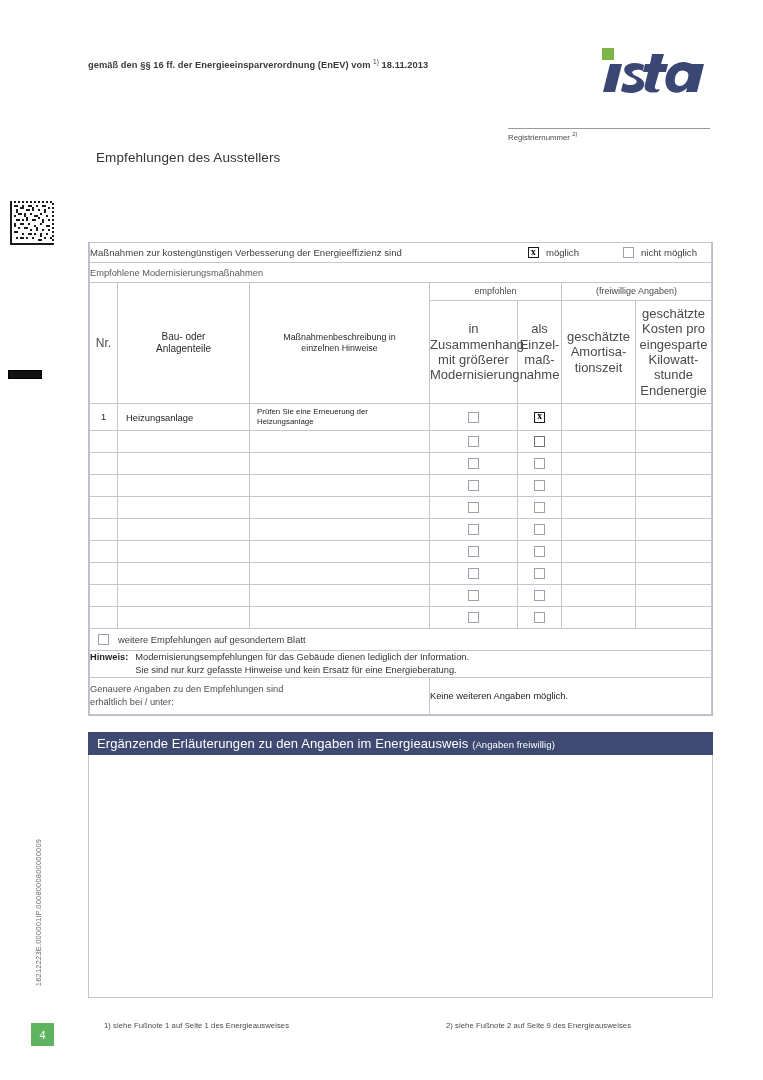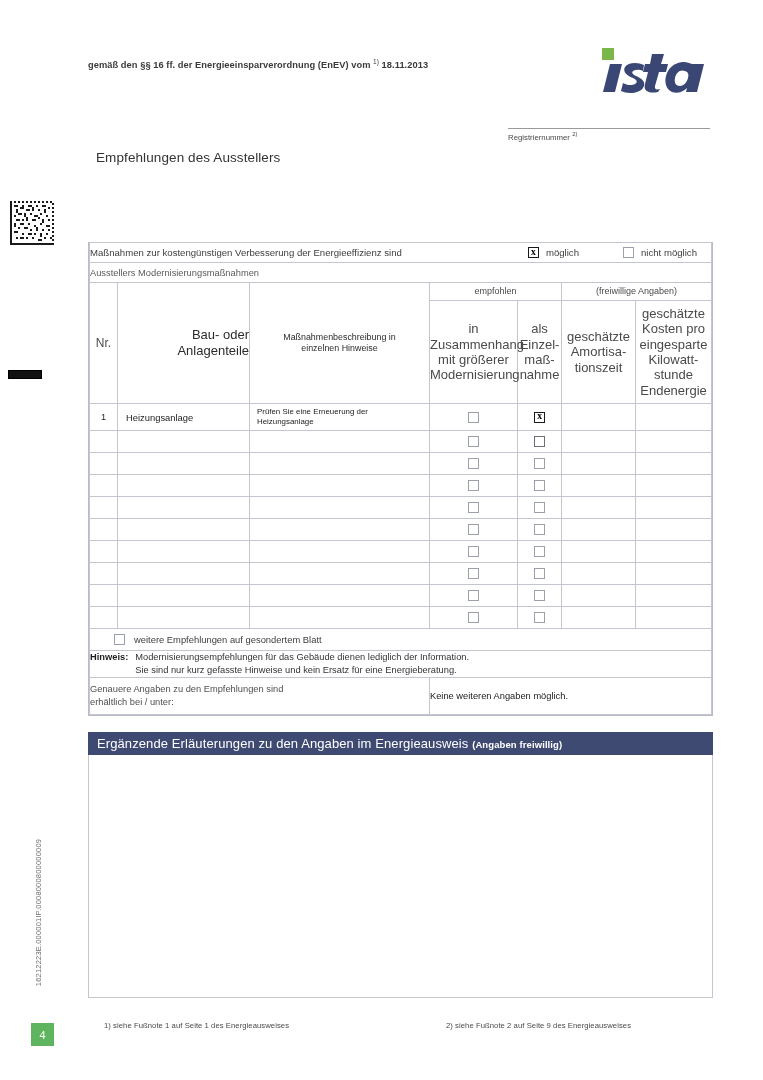--- a/index.html
+++ b/index.html
@@ -141,21 +141,21 @@
     width: 625px;
     background: #3f4a72;
     color: #ffffff;
     box-sizing: border-box;
     padding: 4px 9px 5px 9px;
     font-size: 13px;
     letter-spacing: .1px;
   }
   .bluebar .small {
     font-size: 9.5px;
-    font-weight: bold;
+    font-weight: normal;
   }
   #bar-modernisation { top: 202px; height: 24px; }
   #bar-explanations  { top: 732px; height: 23px; }
 
   
   .tblwrap {
     position: absolute;
     left: 88px;
     top: 226px;
     width: 625px;
@@ -262,21 +262,21 @@
   
   .frow-extra td {
     height: 21px;
     font-size: 9.4px;
     color: #3d3d3d;
   }
   .extra-inner {
     display: flex;
     align-items: center;
     gap: 9px;
-    padding-left: 24px;
+    padding-left: 8px;
   }
   .frow-note td {
     padding: 4px 8px 5px 8px;
     font-size: 9.3px;
     color: #333;
     line-height: 1.38;
   }
   .note-flex { display: flex; gap: 7px; align-items: flex-start; }
   .note-key { font-weight: bold; color: #1f1f1f; flex: 0 0 auto; }
   .note-body { flex: 1 1 auto; }
@@ -471,26 +471,26 @@
             </span>
             <span class="possible-opt second">
               <span class="cb"></span>
               <span>nicht möglich</span>
             </span>
           </div>
         </td>
       </tr>
 
       <tr class="row-sub">
-        <td colspan="7">Ausstellers Modernisierungsmaßnahmen</td>
+        <td colspan="7">Empfohlene Modernisierungsmaßnahmen</td>
       </tr>
 
       <tr>
         <td rowspan="2" class="nr-cell">Nr.</td>
-        <td rowspan="2" class="chead" style="text-align:right;font-size:13px;line-height:1.2;white-space:pre-line">Bau- oder
+        <td rowspan="2" class="chead" style="text-align:center;font-size:10px;line-height:1.2;white-space:pre-line">Bau- oder
 Anlagenteile</td>
         <td rowspan="2" class="chead" style="text-align:center;font-size:8.9px;line-height:1.2;white-space:pre-line">Maßnahmenbeschreibung in
 einzelnen Hinweise</td>
         <td colspan="2" class="grp-label">empfohlen</td>
         <td colspan="2" class="grp-label">(freiwillige Angaben)</td>
       </tr>
 
       <tr class="chead">
         <td class="tall" style="white-space:pre-line">in
 Zusammenhang

